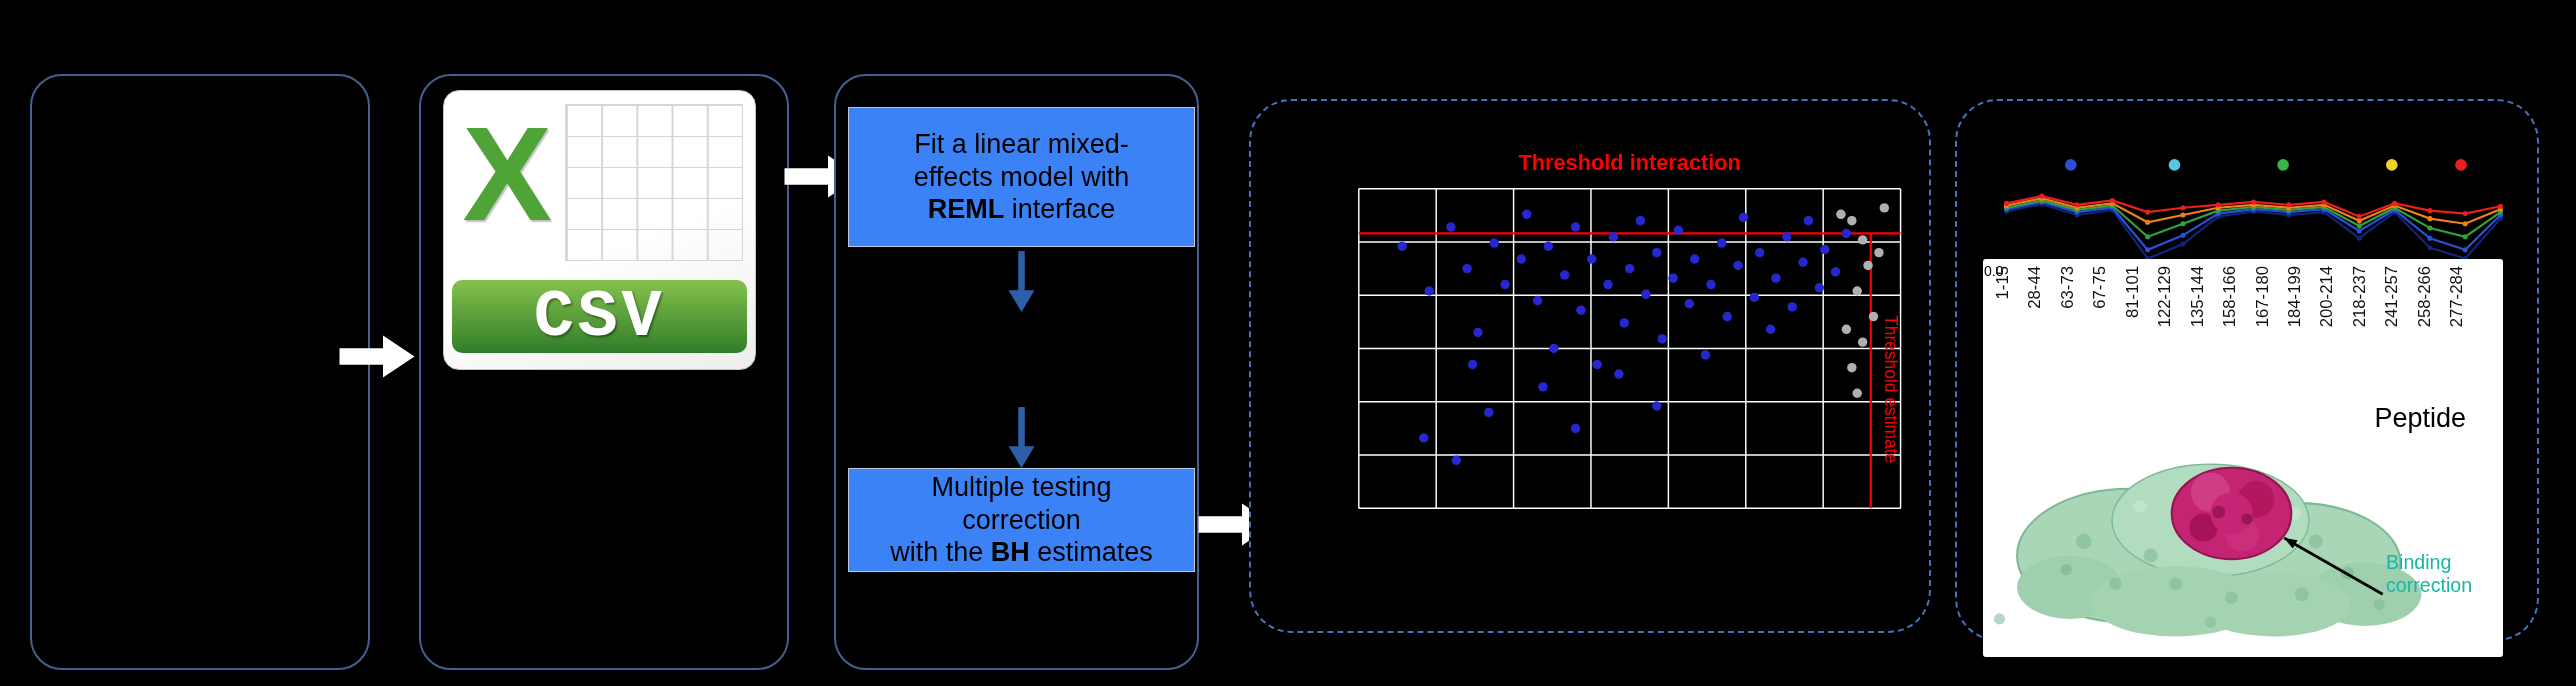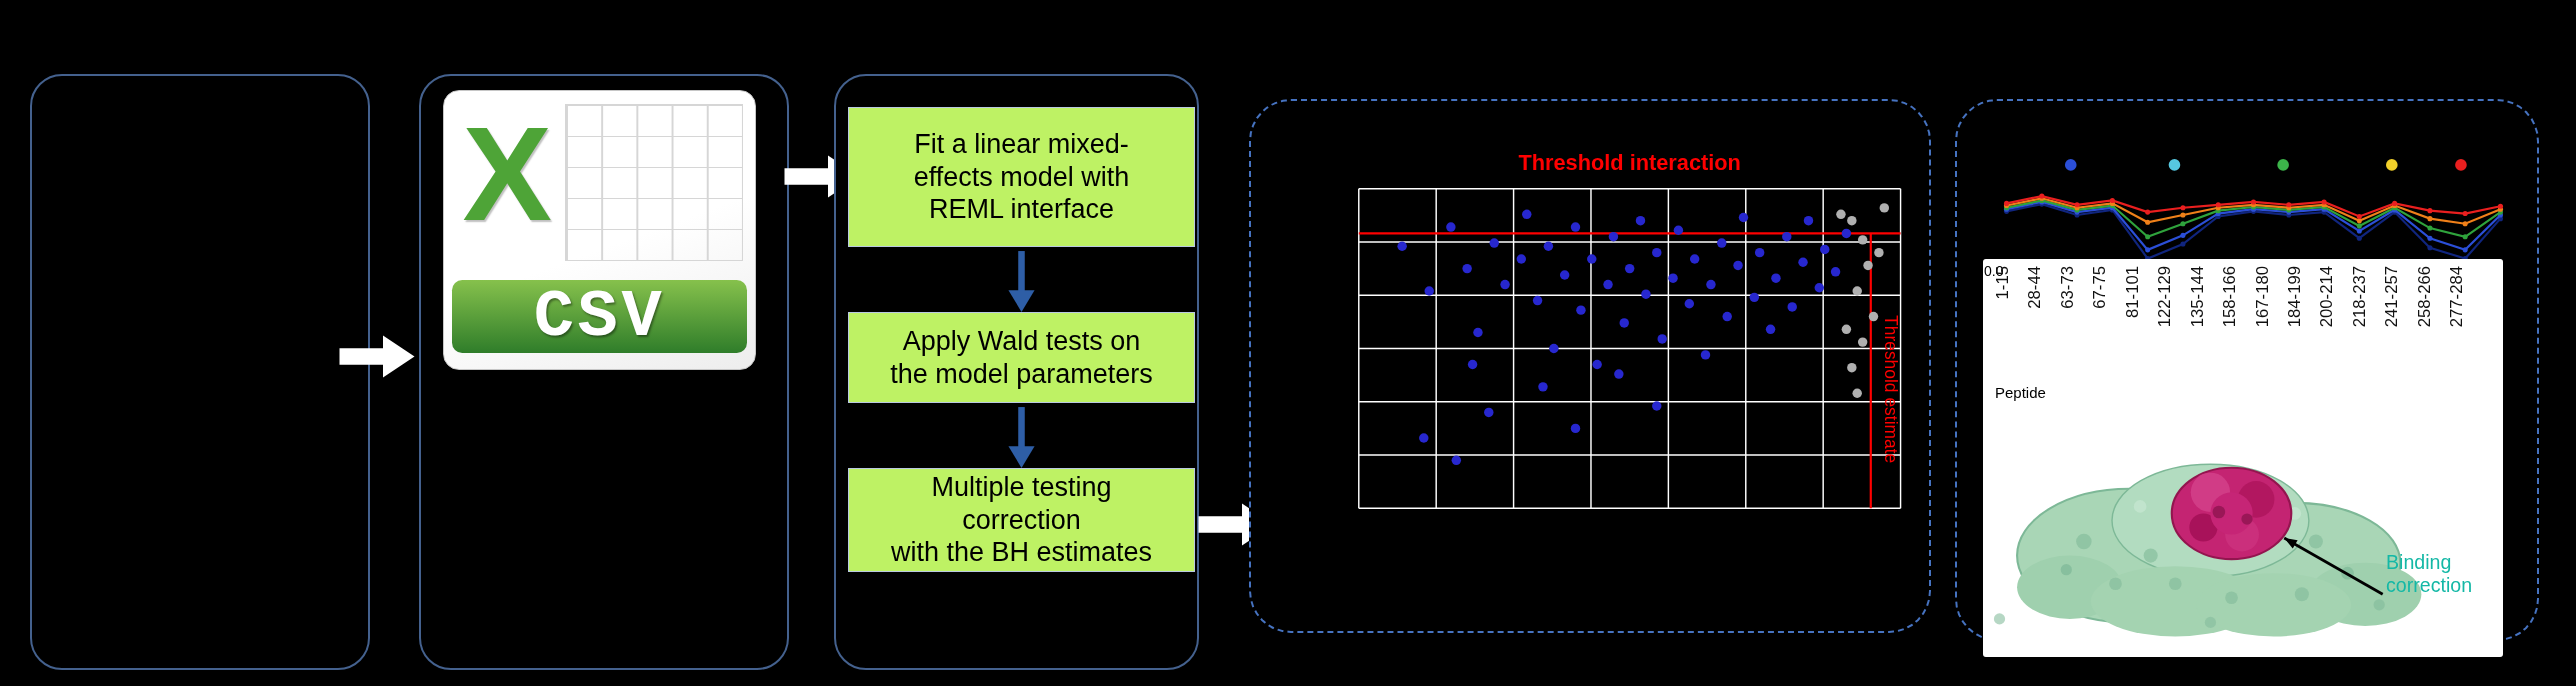--- a/index.html
+++ b/index.html
@@ -2,24 +2,24 @@
 <html style="font-size:11.6px"><head>
 <meta charset="utf-8">
 <style>
   html,body{margin:0;padding:0;background:#000;}
   #canvas{position:relative;width:2576px;height:687px;background:#000;overflow:hidden;
           font-family:"Liberation Sans", sans-serif;}
   .panel{position:absolute;box-sizing:border-box;border:2.9px solid #44618e;border-radius:32px;background:#000;}
   .panel-dashed{position:absolute;box-sizing:border-box;border:2.9px dashed #4673c1;border-radius:42px;background:#000;}
   .flow-arrow{position:absolute;width:76px;height:45px;}
   .down-arrow{position:absolute;width:29px;height:61px;}
-  .step-box{position:absolute;left:848px;width:347px;background:#bef264;border:1.5px solid #b9c9e0;
+  .step-box{position:absolute;left:848px;width:347px;background:#3b82f6;border:1.5px solid #b9c9e0;
             color:#000;font-size:27px;line-height:1.22;text-align:center;
             display:flex;flex-direction:column;justify-content:center;box-sizing:border-box;padding:5.8px 4.4px;}
-  .b{font-weight:normal;}
+  .b{font-weight:bold;}
   
   .csv-icon{position:absolute;left:443px;top:90px;width:313px;height:280px;}
   .csv-page{position:absolute;inset:0;background:linear-gradient(160deg,#ffffff 55%,#ededed);
             border:1.5px solid #c6c6c6;border-radius:16px;box-shadow:0 4.4px 10.2px rgba(0,0,0,.5);}
   .csv-grid{position:absolute;left:39%;right:4%;top:5%;height:56%;
             background-image:linear-gradient(#d6d6d6 1.5px,transparent 1.5px),linear-gradient(90deg,#d6d6d6 1.5px,transparent 1.5px);
             background-size:20% 20%;border:1.5px solid #d6d6d6;box-sizing:border-box;}
   .csv-x{position:absolute;left:2%;top:1%;width:37%;height:58%;display:flex;align-items:center;justify-content:center;
          font-size:134px;font-weight:bold;color:#4ea437;text-shadow:1.5px 1.5px 1.5px rgba(0,0,0,.25);}
   .csv-banner{position:absolute;left:3%;right:3%;bottom:6%;height:26%;
@@ -27,21 +27,21 @@
               display:flex;align-items:center;justify-content:center;color:#fff;font-weight:bold;
               font-size:67px;letter-spacing:3.6px;text-shadow:1.5px 2.2px 2.2px rgba(0,0,0,.4);font-family:Liberation Mono, monospace;}
   
   #scatter-svg{position:absolute;left:1337px;top:145px;width:581px;height:407px;}
   #profile-svg{position:absolute;left:1992px;top:153px;width:523px;height:124px;}
   #white-plate{position:absolute;left:1983px;top:259px;width:520px;height:398px;background:#fff;border-radius:2.9px;}
   #ytick{position:absolute;left:1984px;top:263px;font-size:14px;color:#000;}
   #peptide-labels{position:absolute;left:1995px;top:266px;width:471px;height:115px;
                   display:flex;justify-content:space-between;align-items:flex-start;}
   .vlabel{writing-mode:vertical-rl;transform:rotate(180deg);font-size:16.7px;color:#111;line-height:1;}
-  #peptide-title{position:absolute;left:1995px;top:384px;width:471px;text-align:left;font-size:15px;color:#000;}
+  #peptide-title{position:absolute;left:1995px;top:403px;width:471px;text-align:right;font-size:27px;color:#000;}
   #protein-svg{position:absolute;left:1992px;top:422px;width:465px;height:225px;}
   #binding-label{position:absolute;left:2386px;top:551px;width:124px;font-size:19.6px;line-height:1.18;color:#14b8a6;text-align:left;}
 </style>
 </head>
 <body>
 
 <div id="canvas">
 
   <div class="panel" style="left:30px;top:74px;width:340px;height:596px;"></div>
 
@@ -71,26 +71,20 @@
       <span>effects model with</span><br>
       <span class="b">REML</span><span> interface</span>
     </div>
   </div>
 
   <svg class="down-arrow" style="left:1007px;top:251px;" viewBox="0 0 40 84">
     <line x1="20" y1="0" x2="20" y2="58" stroke="#2e5ea6" stroke-width="9"></line>
     <polygon points="2,54 38,54 20,84" fill="#2e5ea6"></polygon>
   </svg>
 
-  <div class="step-box" style="top:312px;height:91px;">
-    <div>
-      <span>Apply </span><span class="b">Wald tests</span><span> on</span><br>
-      <span>the model parameters</span>
-    </div>
-  </div>
 
   <svg class="down-arrow" style="left:1007px;top:407px;" viewBox="0 0 40 84">
     <line x1="20" y1="0" x2="20" y2="58" stroke="#2e5ea6" stroke-width="9"></line>
     <polygon points="2,54 38,54 20,84" fill="#2e5ea6"></polygon>
   </svg>
 
   <div class="step-box" style="top:468px;height:104px;">
     <div>
       <span>Multiple testing</span><br>
       <span>correction</span><br>

